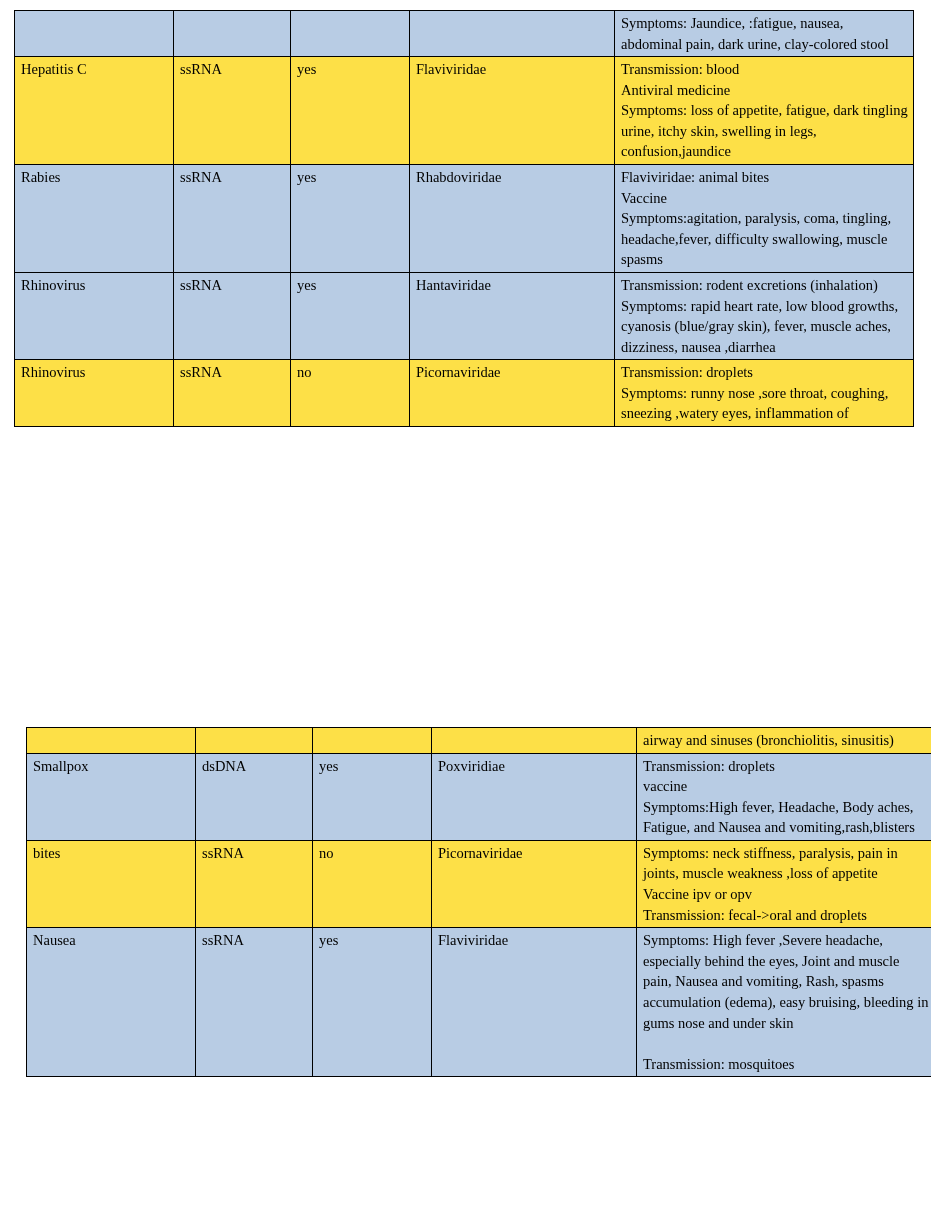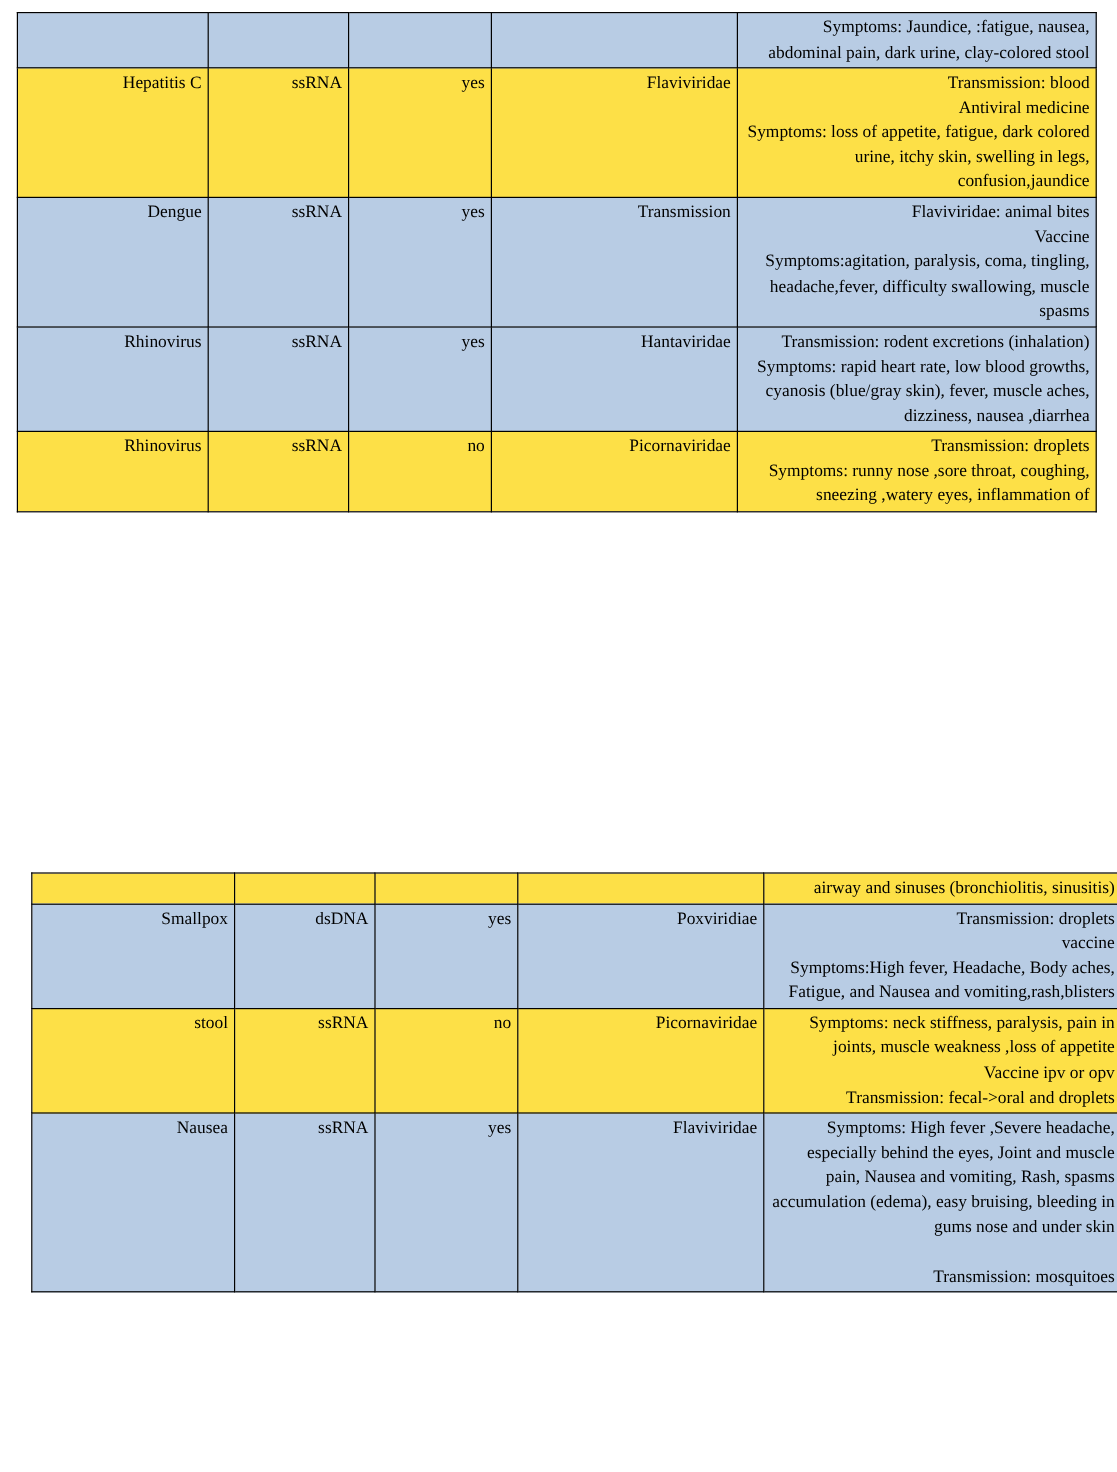--- a/index.html
+++ b/index.html
@@ -12,21 +12,20 @@
     height: 1227px;
     font-family: "Liberation Serif", "DejaVu Serif", serif;
     color: #000000;
     overflow: hidden;
     position: relative;
   }
   .page {
     position: relative;
     width: 931px;
     height: 1073px;
-    text-align: right;
   }
   table.virus-table {
     border-collapse: collapse;
     table-layout: fixed;
     font-size: 14.5px;
     line-height: 1.42;
   }
   table.virus-table td {
     border: 1px solid #000000;
     vertical-align: top;
@@ -112,36 +111,36 @@
           </td>
         <td>
             <span class="cell-text">yes</span>
           </td>
         <td>
             <span class="cell-text">Flaviviridae</span>
           </td>
         <td>
             <span class="cell-text">Transmission: blood
 Antiviral medicine
-Symptoms: loss of appetite, fatigue, dark colored urine, itchy skin, swelling in legs, confusion,jaundice</span>
-          </td>
-      </tr>
-
-      <tr class="shaded">
-        <td>
-            <span class="cell-text">Dengue</span>
-          </td>
-        <td>
-            <span class="cell-text">ssRNA</span>
-          </td>
-        <td>
-            <span class="cell-text">yes</span>
-          </td>
-        <td>
-            <span class="cell-text">Transmission</span>
+Symptoms: loss of appetite, fatigue, dark tingling urine, itchy skin, swelling in legs, confusion,jaundice</span>
+          </td>
+      </tr>
+
+      <tr class="shaded">
+        <td>
+            <span class="cell-text">Rabies</span>
+          </td>
+        <td>
+            <span class="cell-text">ssRNA</span>
+          </td>
+        <td>
+            <span class="cell-text">yes</span>
+          </td>
+        <td>
+            <span class="cell-text">Rhabdoviridae</span>
           </td>
         <td>
             <span class="cell-text">Flaviviridae: animal bites
 Vaccine
 Symptoms:agitation, paralysis, coma, tingling, headache,fever, difficulty swallowing, muscle spasms</span>
           </td>
       </tr>
 
 
       <tr class="shaded">
@@ -228,21 +227,21 @@
           </td>
         <td>
             <span class="cell-text">Transmission: droplets
 vaccine
 Symptoms:High fever, Headache, Body aches, Fatigue, and Nausea and vomiting,rash,blisters</span>
           </td>
       </tr>
 
       <tr class="plain">
         <td>
-            <span class="cell-text">stool</span>
+            <span class="cell-text">bites</span>
           </td>
         <td>
             <span class="cell-text">ssRNA</span>
           </td>
         <td>
             <span class="cell-text">no</span>
           </td>
         <td>
             <span class="cell-text">Picornaviridae</span>
           </td>

